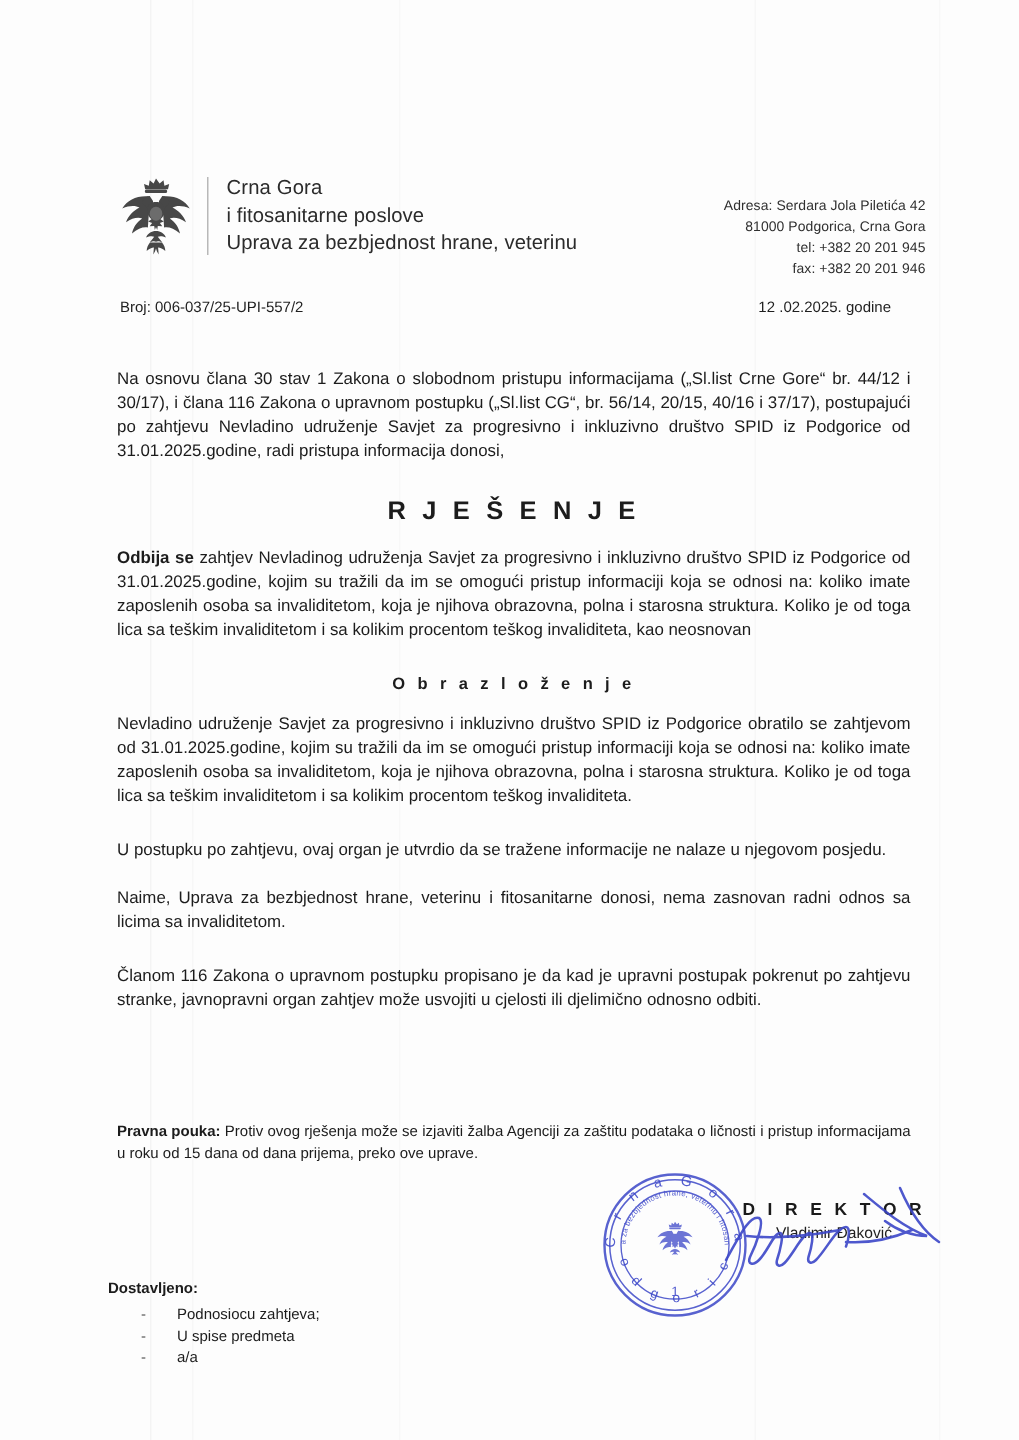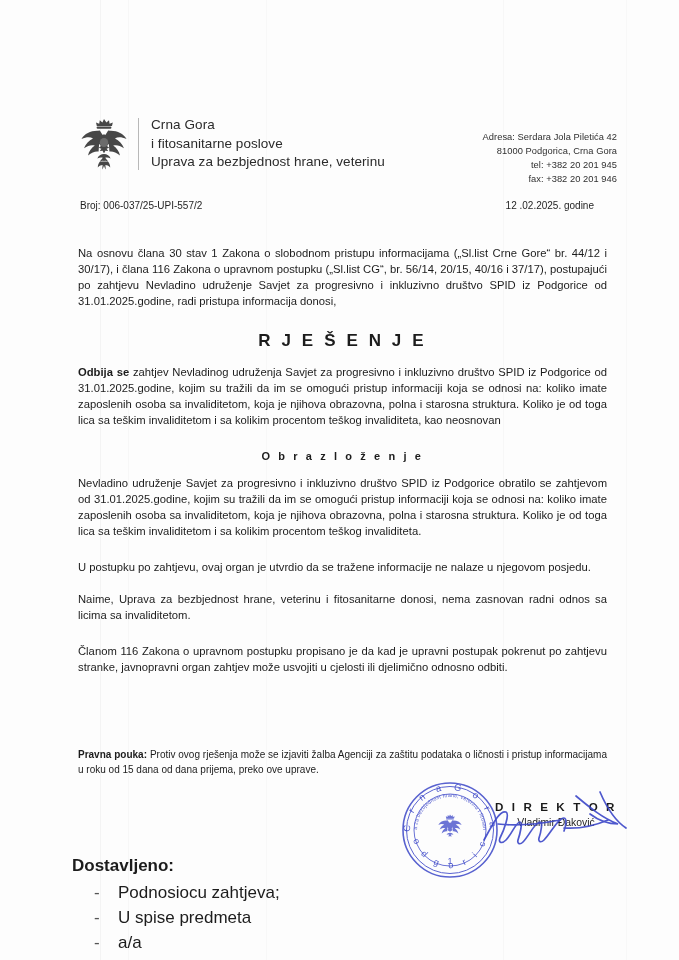--- a/index.html
+++ b/index.html
@@ -175,21 +175,21 @@
     left: 92px; top: 14px;
     width: 160px; height: 72px;
     pointer-events: none;
   }
   .scribble svg { display:block; width:160px; height:72px; }
 
   
   .deliver {
     position: absolute;
     left: 72px; top: 853px;
-    font-size: 17px;
+    font-size: 10px;
     color: #1c1c1c;
     line-height: 1.48;
   }
   .deliver-title { font-weight: bold; margin-bottom: 2px; }
   .deliver ul {
     list-style: none;
     margin: 0; padding: 0 0 0 22px;
   }
   .deliver li {
     display: flex;

